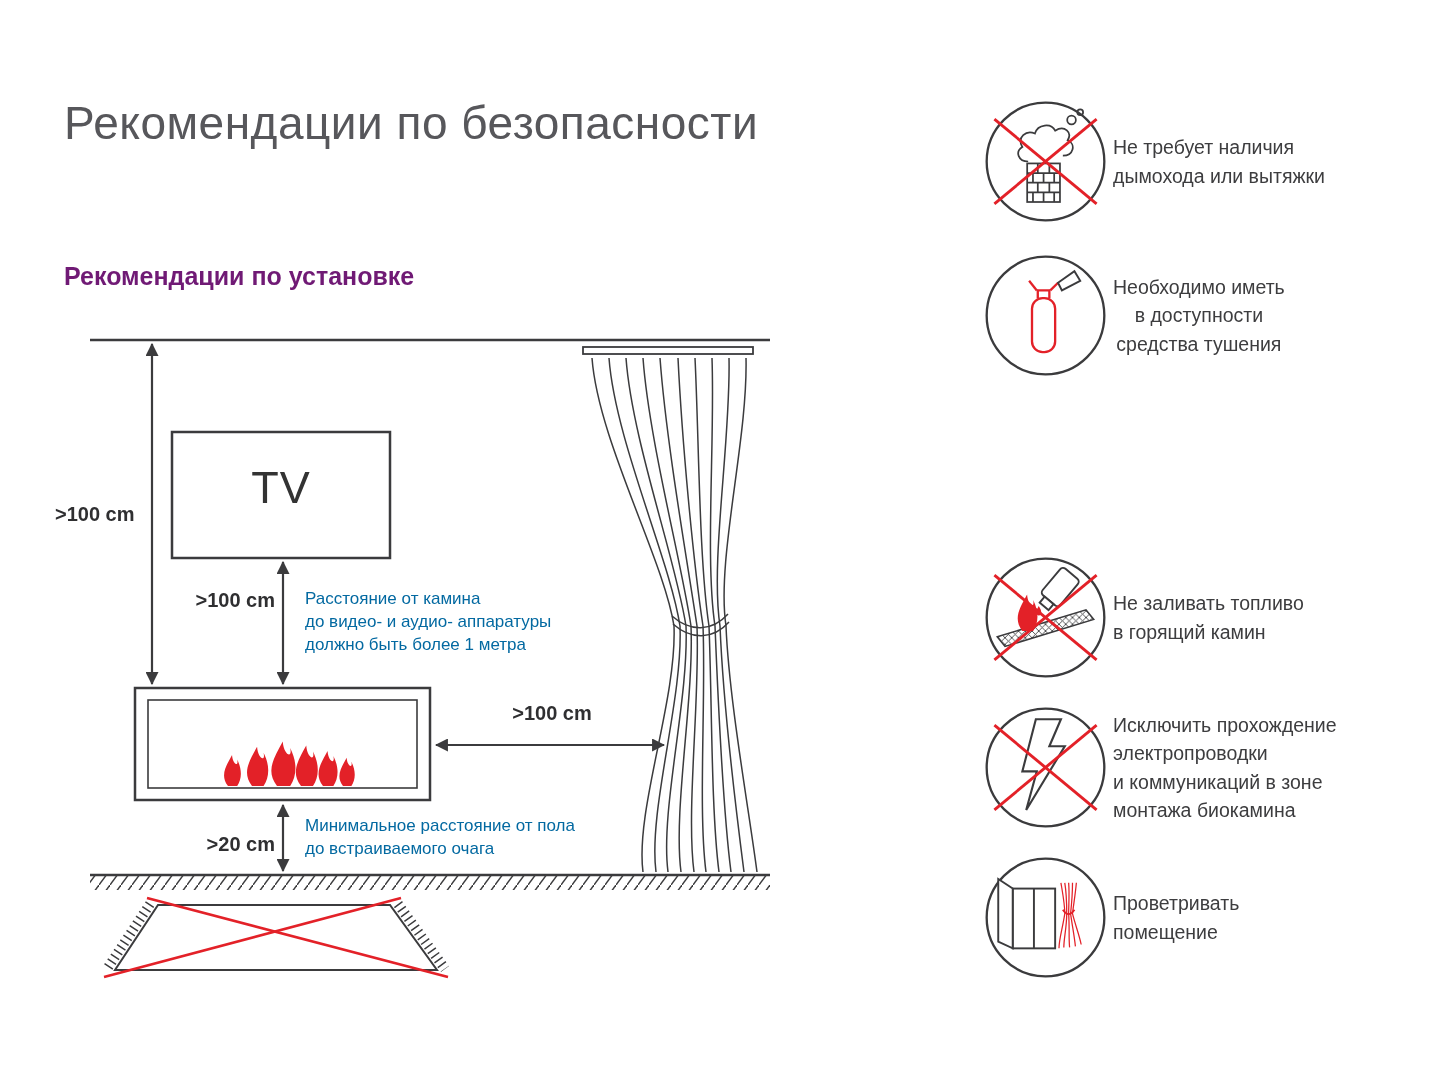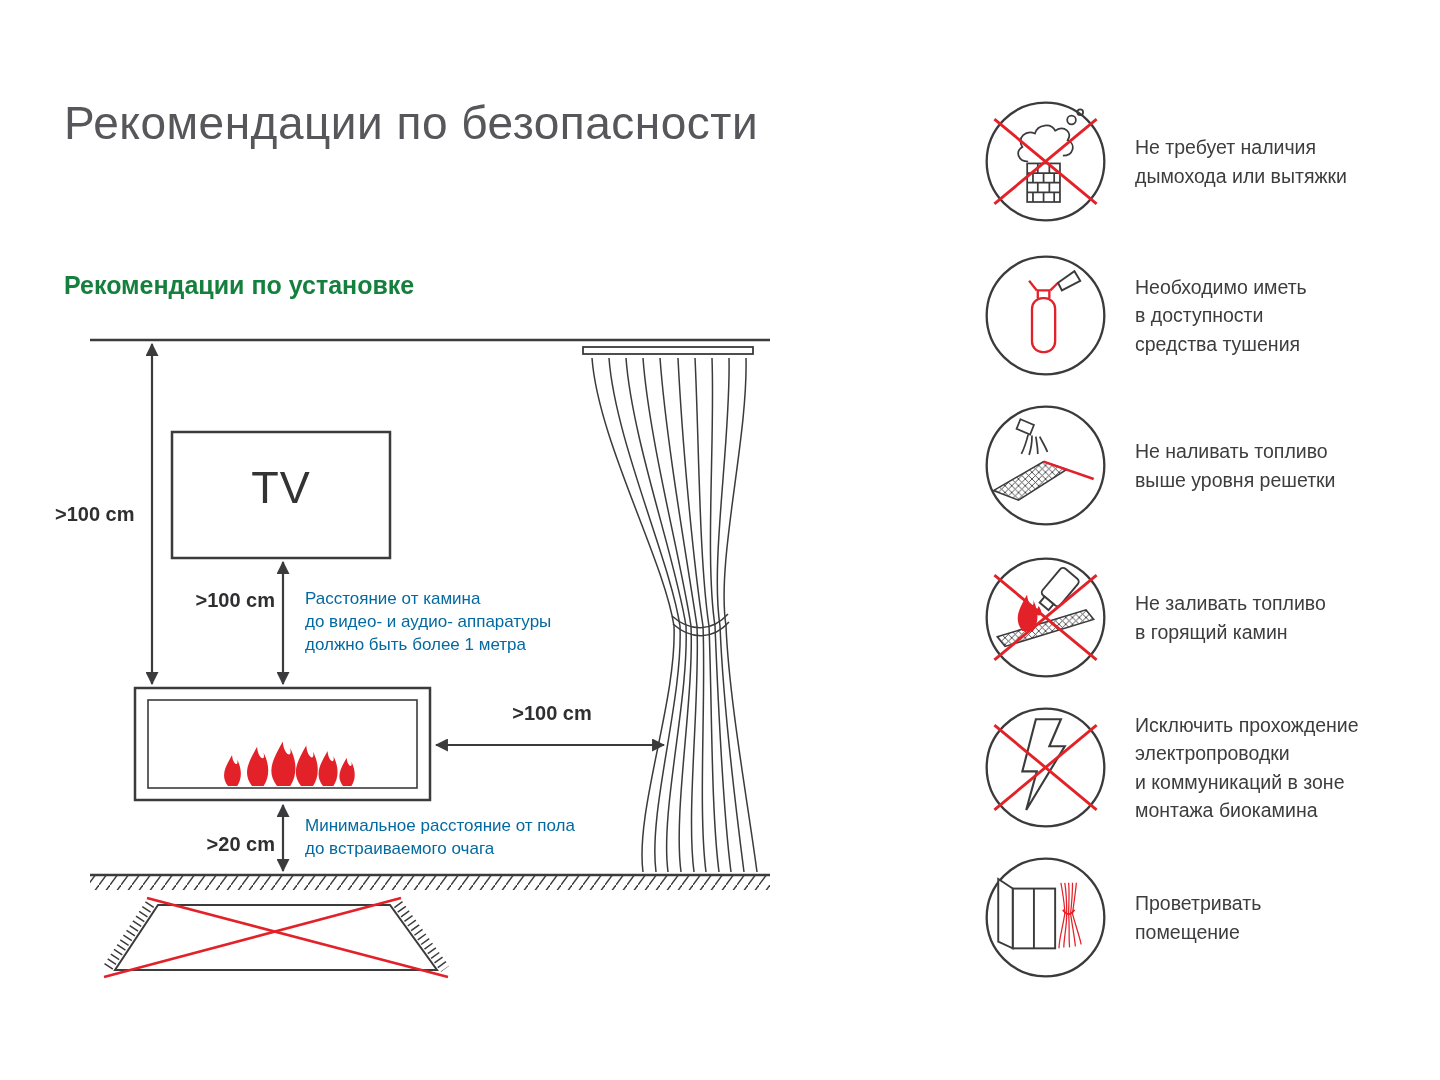--- a/index.html
+++ b/index.html
@@ -1,34 +1,34 @@
 <!DOCTYPE html>
 <html><head>
 <meta charset="utf-8">
 <style>
   * { margin:0; padding:0; box-sizing:border-box; }
   html,body { background:#fff; }
   body { font-family:"Liberation Sans", sans-serif; }
   .page { position:relative; width:1440px; height:1080px; background:#fff; overflow:hidden;border-radius:32px; }
 
   .title { position:absolute; left:64px; top:96px; font-size:46px; font-weight:400; color:#57575b; letter-spacing:.5px; }
-  .subtitle { position:absolute; left:64px; top:262px; font-size:25px; font-weight:700; color:#15803d;margin-top:9px; }
+  .subtitle { position:absolute; left:64px; top:262px; font-size:25px; font-weight:700; color:#701a75; }
 
   .diagram-svg { position:absolute; left:0; top:0; }
   .dim-arrow { stroke:#3b3b3d; stroke-width:2.2; }
 
   .lbl { position:absolute; font-weight:700; font-size:20px; color:#2f2f31; white-space:nowrap; }
   .lbl.right { text-align:right; }
   .note { position:absolute; font-size:17px; color:#0369a1; line-height:1.36; white-space:pre-line; }
   .tv-label { position:absolute; left:172px; top:432px; width:218px; height:112px;
               display:flex; align-items:center; justify-content:center;
               font-size:45px; font-weight:500; letter-spacing:1px; color:#333; }
 
   .safety-list { position:absolute; left:978px; top:0; width:460px; height:1080px; }
-  .safety-item { position:absolute; left:0; height:135px; display:flex; align-items:center; gap:22px; }
+  .safety-item { position:absolute; left:0; height:135px; display:flex; align-items:center; }
   .safety-icon { width:135px; height:135px; flex:0 0 135px; }
   .safety-text { font-size:19.5px; color:#3d3d3f; line-height:1.45; white-space:pre-line; }
 </style>
 </head>
 <body>
 
 <div class="page">
 
   <h1 class="title">Рекомендации по безопасности</h1>
   <h2 class="subtitle">Рекомендации по установке</h2>
@@ -135,57 +135,36 @@
         <circle cx="106" cy="19" r="3" fill="none" stroke="#3b3b3d" stroke-width="1.8"></circle>
         <g stroke="#e32128" stroke-width="3">
           <line x1="17" y1="26" x2="123" y2="114"></line>
             <line x1="123" y1="26" x2="17" y2="114"></line>
         </g>
       </svg>
       <div class="safety-text">Не требует наличия
 дымохода или вытяжки</div>
     </div>
 
-    <div class="safety-item" style="top:248px;">
+    <div class="safety-item" style="top:248px;text-align:center;">
       <svg class="safety-icon" viewBox="0 0 140 140">
         <circle cx="70" cy="70" r="61" fill="none" stroke="#3b3b3d" stroke-width="2.4"></circle>
         <g fill="none" stroke="#e32128" stroke-width="2.4">
           <rect x="56" y="52" width="24" height="56" rx="11"></rect>
           <path d="M62 52 L62 44 L74 44 L74 52"></path>
           <path d="M61 44 L53 34"></path>
           <path d="M75 44 L83 36"></path>
         </g>
         <path d="M83 36 L100 24 L106 34 L87 44 Z" fill="#fff" stroke="#3b3b3d" stroke-width="2"></path>
       </svg>
       <div class="safety-text">Необходимо иметь
 в доступности
 средства тушения</div>
     </div>
 
-    <div class="safety-item" style="top:398px;">
-      <svg class="safety-icon" viewBox="0 0 140 140">
-        <defs>
-          <pattern id="xh3" width="7" height="7" patternUnits="userSpaceOnUse">
-            <path d="M0 7 L7 0 M0 0 L7 7" stroke="#3b3b3d" stroke-width="0.9" fill="none"></path>
-          </pattern>
-        </defs>
-        <circle cx="70" cy="70" r="61" fill="none" stroke="#3b3b3d" stroke-width="2.4"></circle>
-        <polygon points="16,96 68,66 92,74 42,106" fill="url(#xh3)" stroke="#3b3b3d" stroke-width="1.6"></polygon>
-        <line x1="68" y1="66" x2="120" y2="84" stroke="#e32128" stroke-width="2.6"></line>
-        <g fill="none" stroke="#3b3b3d" stroke-width="1.8">
-          <path d="M44 22 L58 28 L54 38 L40 32 Z"></path>
-          <path d="M52 38 C 50 46 48 52 45 58"></path>
-          <path d="M56 39 C 56 47 55 53 53 59"></path>
-          <path d="M60 40 C 61 47 62 52 62 58"></path>
-          <path d="M64 40 C 67 46 70 51 72 56"></path>
-        </g>
-      </svg>
-      <div class="safety-text">Не наливать топливо
-выше уровня решетки</div>
-    </div>
 
     <div class="safety-item" style="top:700px;">
       <svg class="safety-icon" viewBox="0 0 140 140">
         <circle cx="70" cy="70" r="61" fill="none" stroke="#3b3b3d" stroke-width="2.4"></circle>
         <path d="M60 20 L86 20 L74 48 L90 48 L50 114 L61 74 L46 74 Z" fill="#fff" stroke="#3b3b3d" stroke-width="2.2"></path>
         <g stroke="#e32128" stroke-width="3">
           <line x1="17" y1="26" x2="123" y2="114"></line>
             <line x1="123" y1="26" x2="17" y2="114"></line>
         </g>
       </svg>

